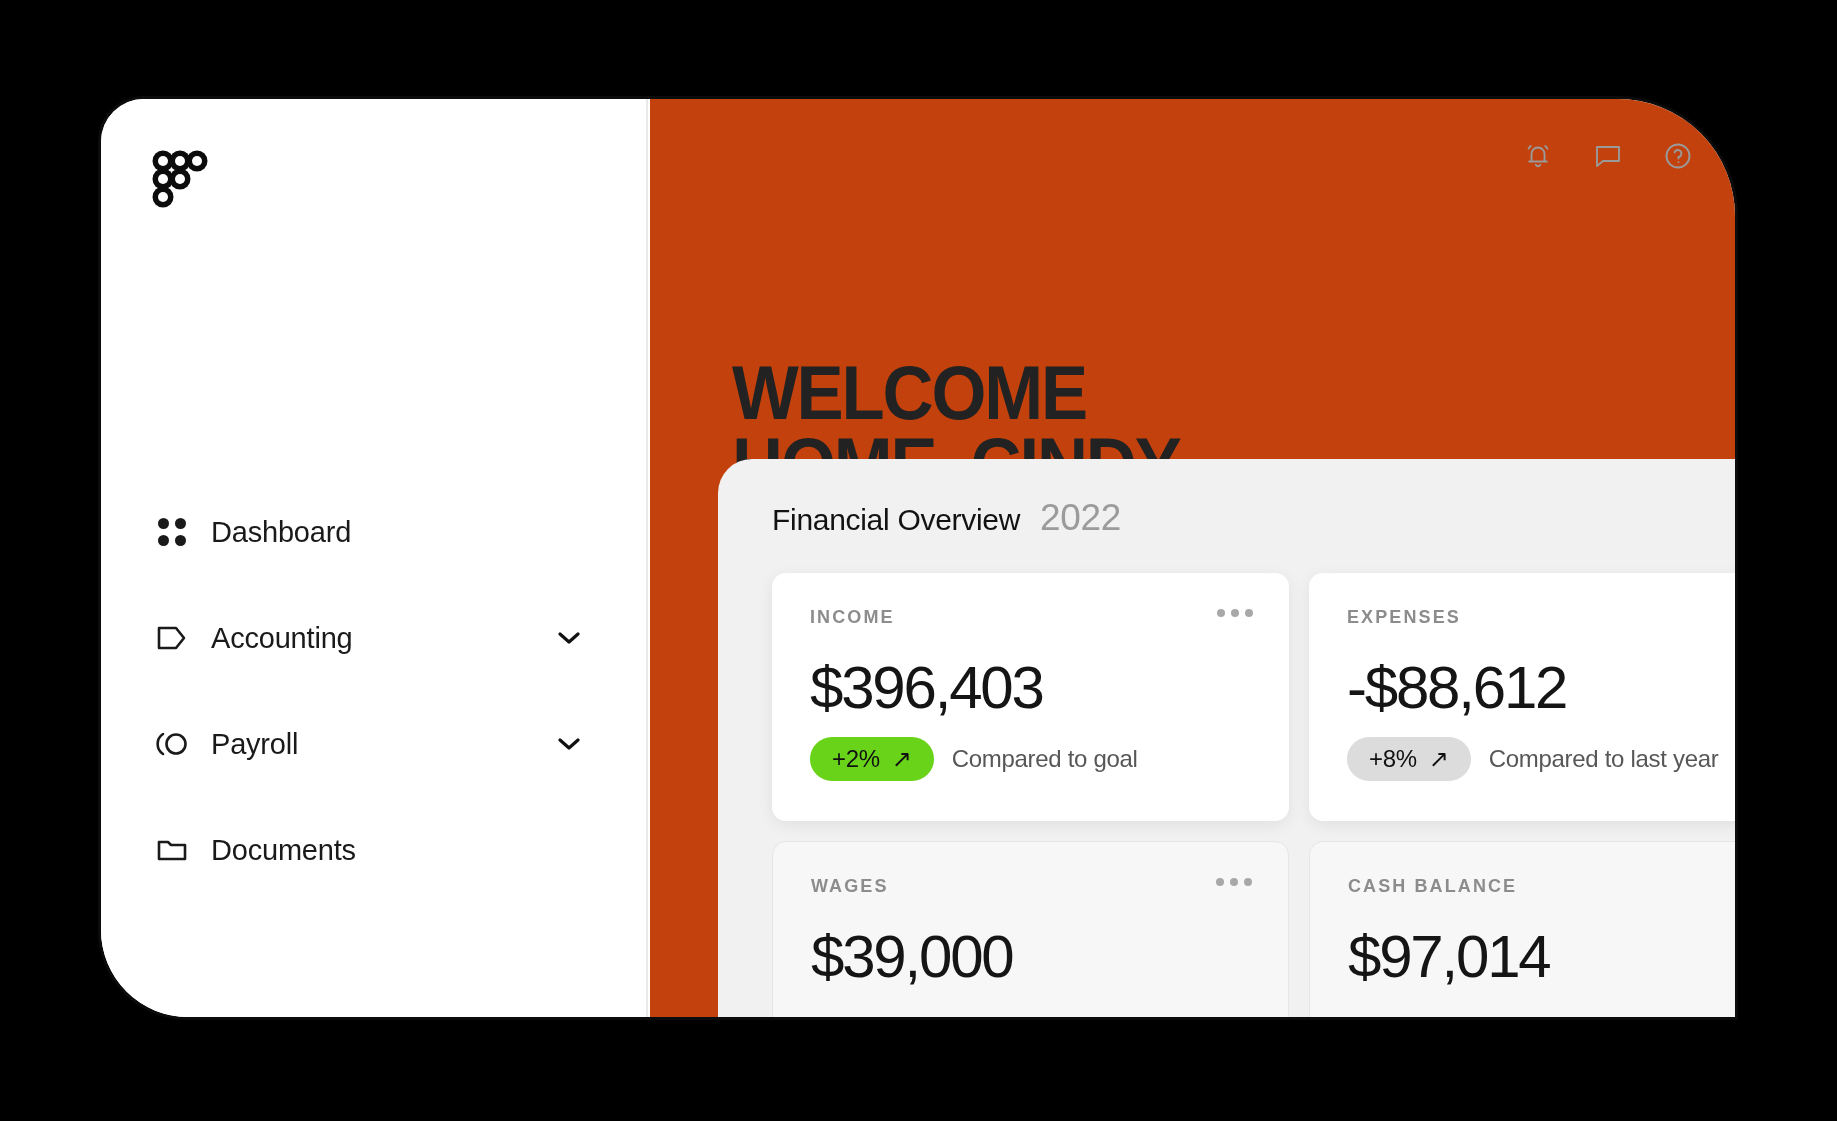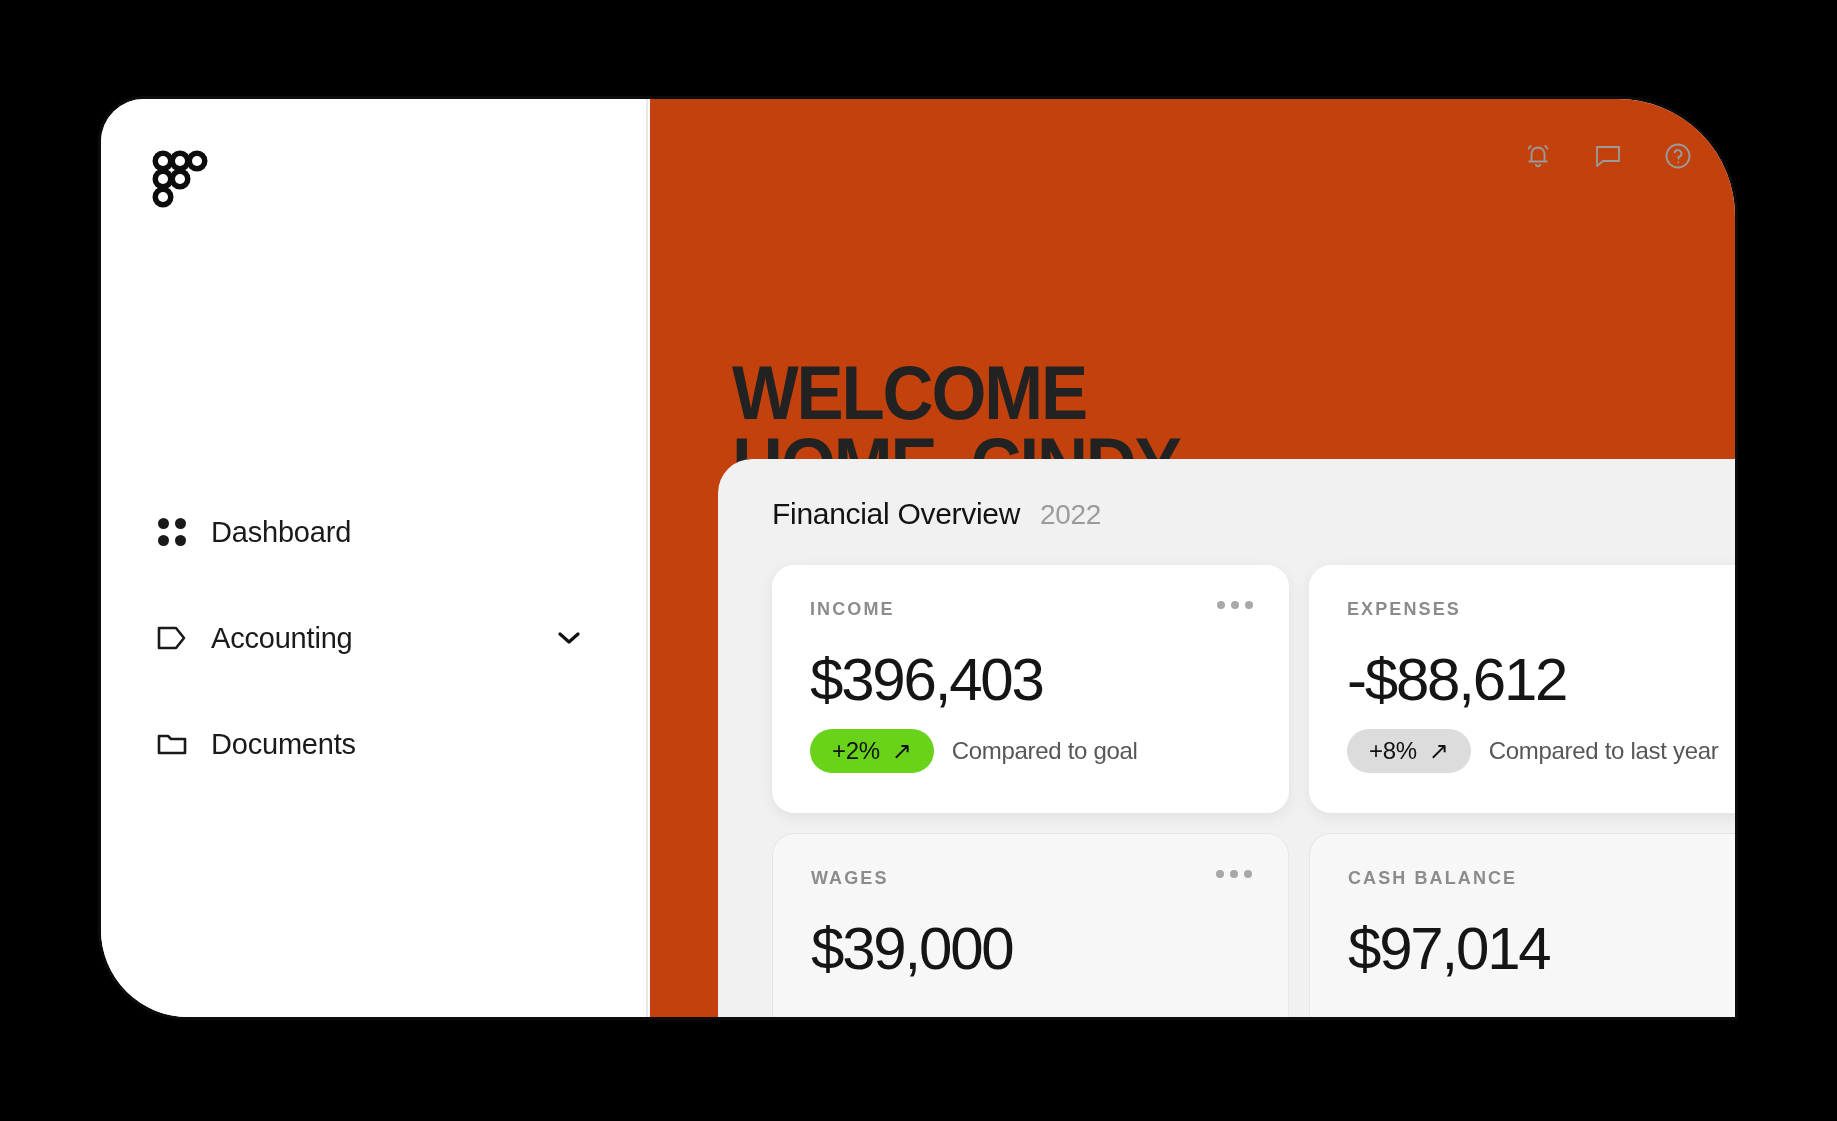--- a/index.html
+++ b/index.html
@@ -133,35 +133,35 @@
     gap: 20px;
     margin-bottom: 34px;
   }
   #overview-title {
     font-size: 30px;
     font-weight: 500;
     color: #121212;
     letter-spacing: -0.3px;
   }
   #overview-year {
-    font-size: 28px;
+    font-size: 37px;
     font-weight: 400;
     color: #9b9b9b;
     letter-spacing: -0.3px;
   }
 
   .cards-grid {
     display: grid;
     grid-template-columns: 517px 517px;
     grid-template-rows: 248px 248px;
     gap: 20px;
   }
   .stat-card {
     position: relative;
-    border-radius: 22px;
+    border-radius: 14px;
     padding: 34px 38px;
   }
   .stat-card.elevated {
     background: #ffffff;
     box-shadow: 0 4px 16px rgba(0,0,0,0.07);
   }
   .stat-card.flat {
     background: #f7f7f7;
     border: 1.5px solid #e6e6e6;
   }
@@ -270,20 +270,34 @@
           </svg>
         </span>
         <span class="nav-label">Accounting</span>
         <span class="nav-chevron">
           <svg viewBox="0 0 22 14" width="22" height="14" fill="none" stroke="#111111" stroke-width="3.2" stroke-linecap="round" stroke-linejoin="round">
             <path d="M2 3 L11 11 L20 3"></path>
           </svg>
         </span>
       </li>
 
+      <li class="nav-item">
+        <span class="nav-icon">
+          <svg viewBox="0 0 32 28" width="32" height="28" fill="none" stroke="#1a1a1a" stroke-width="2.6" stroke-linecap="round">
+            <path d="M7 4 A12 12 0 0 0 7 24"></path>
+            <circle cx="20" cy="14" r="9.5"></circle>
+          </svg>
+        </span>
+        <span class="nav-label">Payroll</span>
+        <span class="nav-chevron">
+          <svg viewBox="0 0 22 14" width="22" height="14" fill="none" stroke="#111111" stroke-width="3.2" stroke-linecap="round" stroke-linejoin="round">
+            <path d="M2 3 L11 11 L20 3"></path>
+          </svg>
+        </span>
+      </li>
 
 
       <li class="nav-item">
         <span class="nav-icon">
           <svg viewBox="0 0 30 24" width="30" height="24" fill="none" stroke="#1a1a1a" stroke-width="2.6" stroke-linejoin="round">
             <path d="M2 21 V4 h9 l3 3 h14 v14 z"></path>
           </svg>
         </span>
         <span class="nav-label">Documents</span>
       </li>

